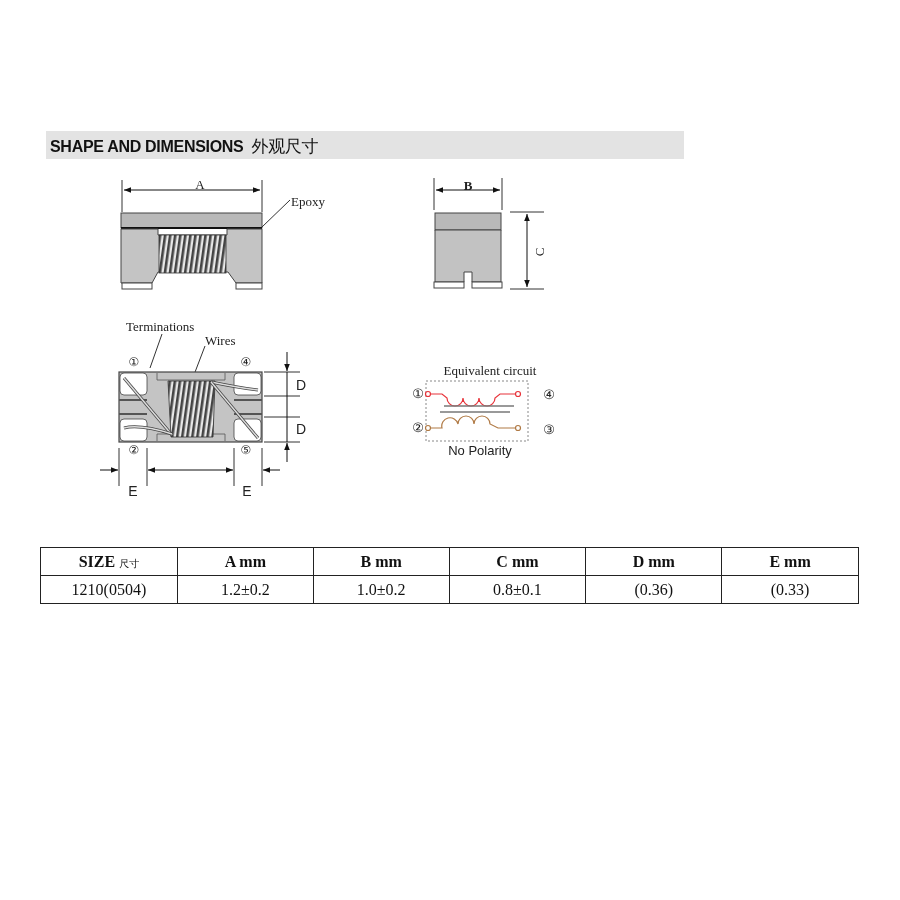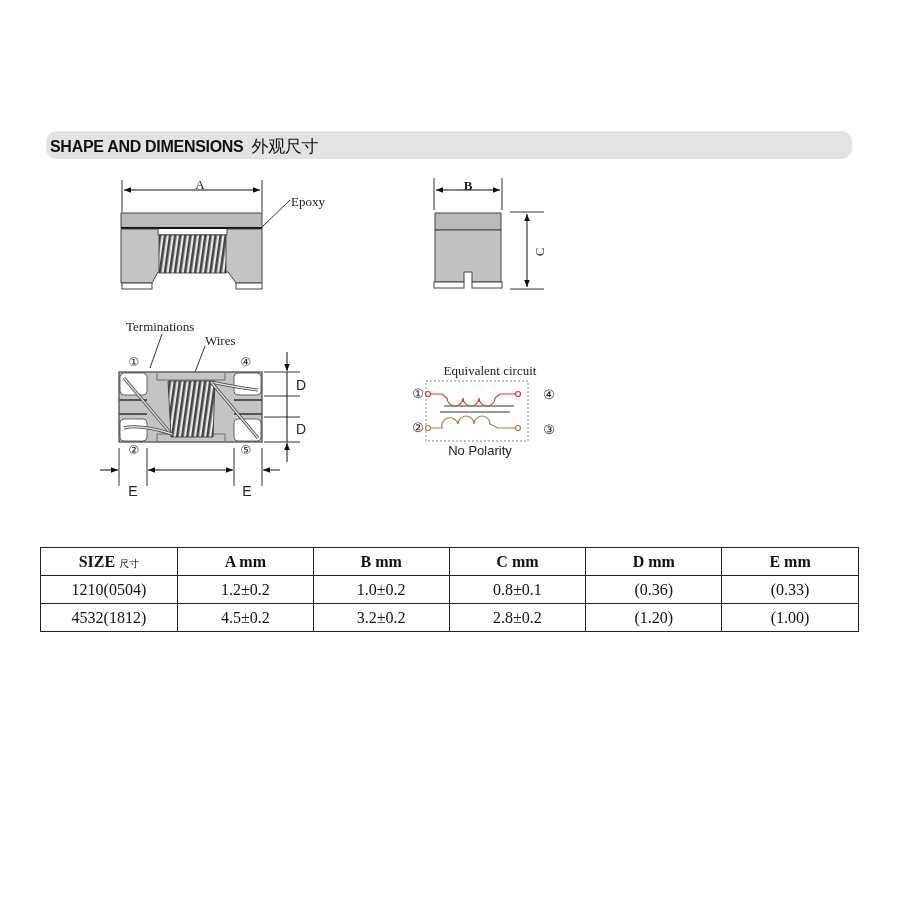--- a/index.html
+++ b/index.html
@@ -1,19 +1,19 @@
 <!DOCTYPE html>
 <html><head>
 <meta charset="utf-8">
 <style>
   html, body { margin: 0; padding: 0; background: #ffffff; }
   body { width: 900px; height: 900px; position: relative; overflow: hidden;
          font-family: "Liberation Serif", serif; color: #111; }
-  .section-bar { position: absolute; left: 46px; top: 131px; width: 806px; height: 28px;
-                 background: #e3e3e3; border-radius: 11px; }
+  .section-bar { position: absolute; left: 46px; top: 131px; width: 638px; height: 28px;
+                 background: #e3e3e3; }
   .section-title { position: absolute; left: 4px; top: 4px; font-family: "Liberation Sans", sans-serif;
                    font-weight: bold; font-size: 16px; letter-spacing: -0.3px; color: #111; }
   .section-title-cn { font-family: "DejaVu Sans", sans-serif; font-weight: normal; font-size: 17px; margin-left: 8px; }
   svg { position: absolute; left: 0; top: 0; }
   .lbl-serif { font-family: "Liberation Serif", serif; fill: #222; }
   .lbl-sans { font-family: "Liberation Sans", sans-serif; fill: #222; }
   table.dims { position: absolute; left: 40px; top: 547px; width: 819px; border-collapse: collapse;
                font-family: "Liberation Serif", serif; font-size: 16px; }
   table.dims th, table.dims td { border: 1px solid #222; text-align: center; height: 27px; padding: 0; }
   table.dims th { font-weight: bold; font-size: 16px; }
@@ -171,22 +171,14 @@
   </thead>
   <tbody>
     <tr>
       <td>1210(0504)</td>
       <td>1.2±0.2</td>
       <td>1.0±0.2</td>
       <td>0.8±0.1</td>
       <td>(0.36)</td>
       <td>(0.33)</td>
     </tr>
-    <tr>
-      <td>4532(1812)</td>
-      <td>4.5±0.2</td>
-      <td>3.2±0.2</td>
-      <td>2.8±0.2</td>
-      <td>(1.20)</td>
-      <td>(1.00)</td>
-    </tr>
   </tbody>
 </table>
 
 </body></html>

